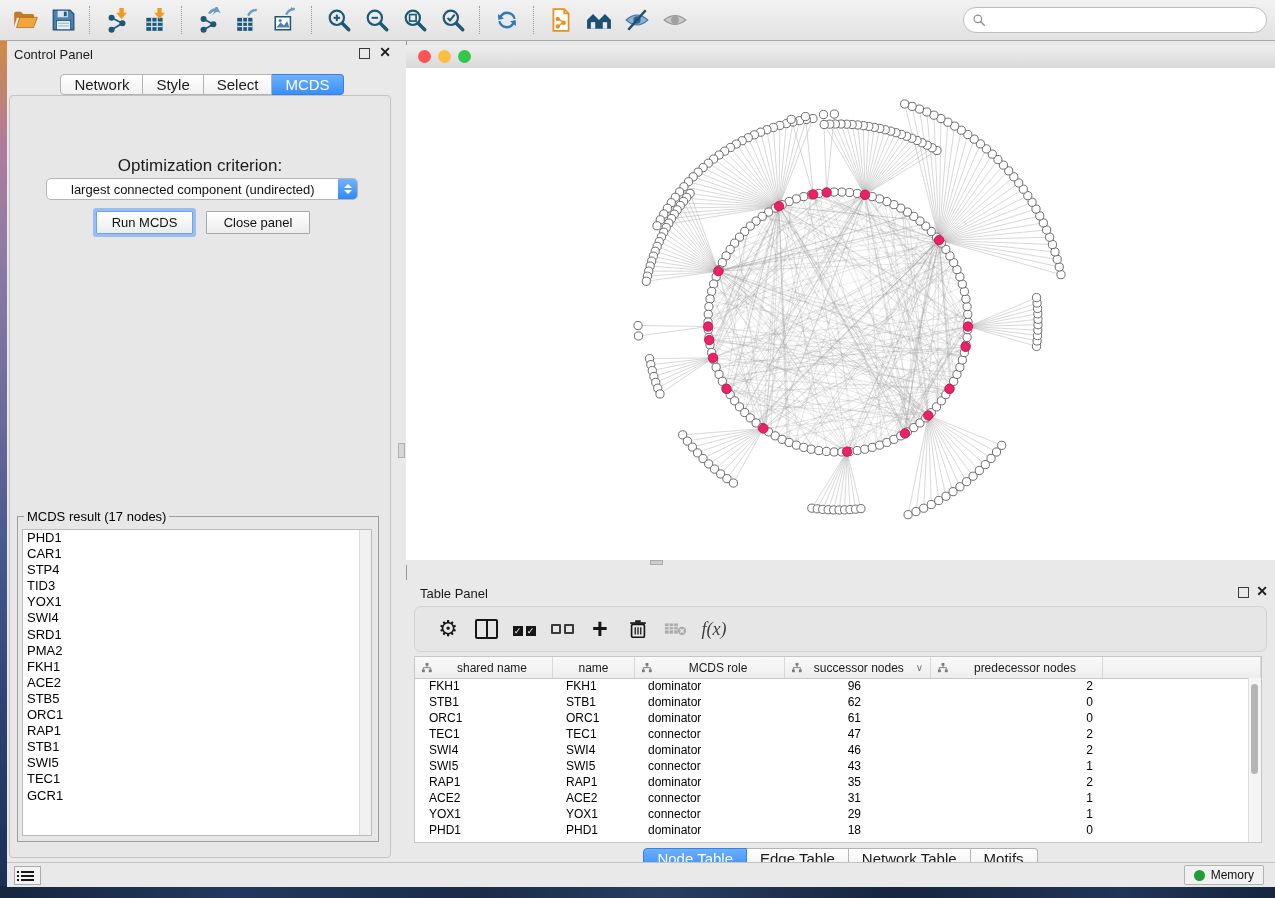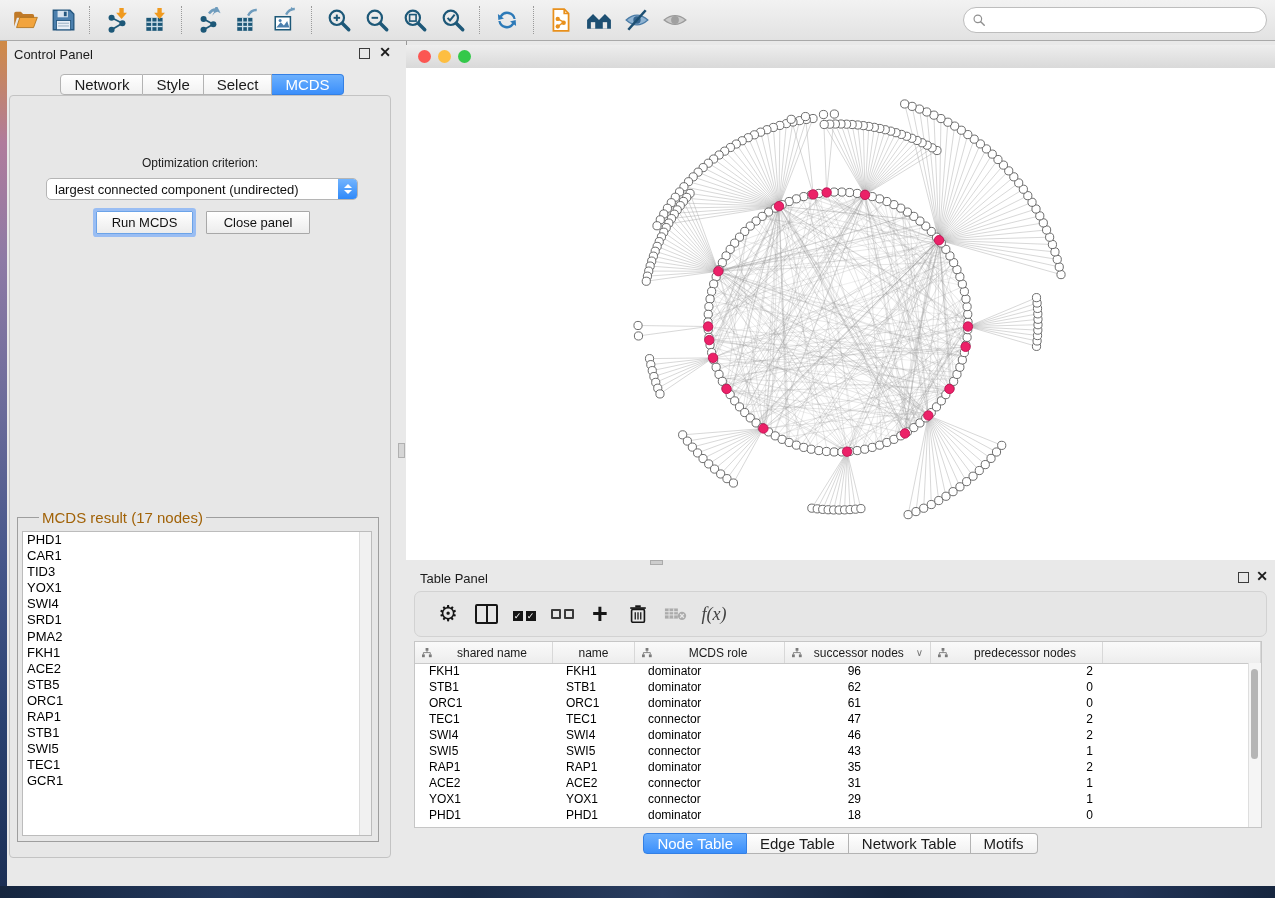--- a/index.html
+++ b/index.html
@@ -28,51 +28,51 @@
   .panel-title{position:absolute;left:7px;top:6px;font-size:13px;color:#1b1b1b;}
   .float-btn{position:absolute;top:7px;width:11px;height:11px;border:1.5px solid #3c3c3c;background:transparent;padding:0;cursor:pointer;}
   .close-btn{position:absolute;top:4px;width:14px;height:14px;border:none;background:transparent;padding:0;font-size:14px;font-weight:bold;color:#1b1b1b;line-height:14px;cursor:pointer;}
   .cp-tabs{position:absolute;left:0;top:33px;width:100%;display:flex;justify-content:center;z-index:3;}
   .seg-tab{height:21px;padding:0 13px;background:linear-gradient(#ffffff,#f1f1f1);border:1px solid #b3b3b3;border-left:none;
     font-size:15px;color:#1b1b1b;display:flex;align-items:center;cursor:pointer;font-family:"Liberation Sans",sans-serif;}
   .seg-tab:first-child{border-left:1px solid #b3b3b3;border-radius:4px 0 0 4px;}
   .seg-tab:last-child{border-radius:0 4px 4px 0;}
   .seg-tab.selected{background:linear-gradient(#6cb0fd,#3b8ffb);border-color:#3480e4;color:#fff;}
   .cp-inner{position:absolute;left:2px;top:54px;right:6px;bottom:4px;background:#e7e7e7;border:1px solid #c3c3c3;border-radius:4px;}
-  .opt-label{position:absolute;left:0;top:60px;width:100%;text-align:center;font-size:12px;color:#1b1b1b;}
+  .opt-label{position:absolute;left:0;top:60px;width:100%;text-align:center;font-size:17px;color:#1b1b1b;}
   .combo{position:absolute;left:36px;top:82px;width:312px;height:22px;background:#fff;border:1px solid #b5b5b5;border-radius:5px;display:flex;align-items:center;cursor:pointer;box-sizing:border-box;}
-  .combo-text{flex:1;font-size:13px;color:#111;padding-left:8px;white-space:nowrap;overflow:hidden;}
+  .combo-text{flex:1;font-size:13px;color:#111;padding-left:24px;white-space:nowrap;overflow:hidden;}
   .combo-step{width:19px;height:20px;border-radius:0 4px 4px 0;background:linear-gradient(#72b4fe,#2f89f9);display:flex;flex-direction:column;align-items:center;justify-content:center;gap:2px;}
   .chev{width:0;height:0;border-left:4px solid transparent;border-right:4px solid transparent;}
   .chev.up{border-bottom:4px solid #fff;}
   .chev.down{border-top:4px solid #fff;}
   .cp-btn{position:absolute;top:115px;height:23px;background:linear-gradient(#ffffff,#ececec);border:1px solid #a8a8a8;border-radius:1px;font-size:13px;color:#111;cursor:pointer;font-family:"Liberation Sans",sans-serif;}
   .cp-btn.run{left:86px;width:97px;box-shadow:0 0 0 3px rgba(90,155,253,.55);border-color:#6ba3e8;}
   .cp-btn.closep{left:196px;width:104px;}
   fieldset.result{position:absolute;left:7px;top:413px;right:11px;bottom:15px;border:1px solid #9e9e9e;margin:0;padding:0;}
-  fieldset.result legend{font-size:15px;color:#a16207;margin-left:21px;padding:0 3px;}
+  fieldset.result legend{font-size:13px;color:#000000;margin-left:6px;padding:0 3px;}
   .result-list{position:absolute;left:4px;top:5px;right:6px;bottom:5px;background:#fff;border:1px solid #bcbcbc;overflow:hidden;}
   .result-item{font-size:13px;line-height:16.1px;padding-left:4px;color:#000;}
   .result-scroll{position:absolute;right:0;top:0;bottom:0;width:11px;background:#f1f1f1;border-left:1px solid #dcdcdc;}
 
   
   .v-divider{position:absolute;left:397px;top:41px;width:9px;height:821px;background:#e9e9e9;border-right:1px solid #979797;}
   .v-handle{position:absolute;left:1px;top:402px;width:7px;height:15px;background:#d6d6d6;border:1px solid #b0b0b0;box-sizing:border-box;}
 
   
   .network-panel{position:absolute;left:406px;top:45px;width:869px;height:520px;}
   .net-titlebar{position:absolute;left:0;top:0;right:0;height:23px;background:linear-gradient(#eeeeee,#d9d9d9);border-bottom:1px solid #b2b2b2;}
   .tl{position:absolute;top:5px;width:13px;height:13px;border-radius:50%;}
   .net-title{position:absolute;left:0;top:4px;width:100%;text-align:center;font-size:13px;color:#2b2b2b;}
   .net-canvas{position:absolute;left:0;top:23px;right:0;bottom:5px;background:#fff;}
   .net-bottom{position:absolute;left:0;bottom:0;right:0;height:5px;background:#e9e9e9;}
   .h-handle{position:absolute;left:244px;top:0;width:13px;height:5px;background:#cdcdcd;border:1px solid #ababab;box-sizing:border-box;}
 
   
-  .table-panel{position:absolute;left:406px;top:565px;width:869px;height:297px;background:#e9e9e9;}
+  .table-panel{position:absolute;left:406px;top:580px;width:869px;height:297px;background:#e9e9e9;}
   .tp-toolbar{position:absolute;left:8px;right:8px;top:26px;height:46px;background:#e6e6e6;border:1px solid #d2d2d2;border-radius:7px;display:flex;align-items:center;box-sizing:border-box;padding-left:14px;}
   .tp-btn{width:38px;height:36px;border:none;background:transparent;display:flex;align-items:center;justify-content:center;cursor:pointer;padding:0;color:#161616;}
   .tp-btn.disabled{color:#404040;cursor:default;}
   .gear-glyph{font-size:22px;line-height:22px;}
   .cols-glyph{width:19px;height:16px;border:2px solid #161616;border-radius:2px;position:relative;}
   .cols-glyph:before{content:"";position:absolute;left:50%;top:0;bottom:0;width:2px;background:#161616;}
   .cb{width:10px;height:10px;display:inline-block;margin:0 1.5px;box-sizing:border-box;}
   .cb.on{background:#161616;color:#fff;font-size:9px;line-height:10px;text-align:center;}
   .cb.off{border:2px solid #3a3a3a;border-radius:1px;}
   .plus-glyph{font-size:27px;font-weight:bold;line-height:24px;}
@@ -285,20 +285,21 @@
           </span>
       </div>
       <button class="cp-btn run">Run MCDS</button>
       <button class="cp-btn closep">Close panel</button>
       <fieldset class="result">
         <legend>MCDS result (17 nodes)</legend>
         <div class="result-list" id="result-list">
           <div class="result-scroll"></div>
         <div class="result-item">PHD1</div>
             <div class="result-item">CAR1</div>
+            <div class="result-item">STP4</div>
             <div class="result-item">TID3</div>
             <div class="result-item">YOX1</div>
             <div class="result-item">SWI4</div>
             <div class="result-item">SRD1</div>
             <div class="result-item">PMA2</div>
             <div class="result-item">FKH1</div>
             <div class="result-item">ACE2</div>
             <div class="result-item">STB5</div>
             <div class="result-item">ORC1</div>
             <div class="result-item">RAP1</div>
@@ -1228,14 +1229,27 @@
     </div>
 
     <div class="tp-tabs" id="tp-tabs">
         <button class="seg-tab selected">Node Table</button>
         <button class="seg-tab">Edge Table</button>
         <button class="seg-tab">Network Table</button>
         <button class="seg-tab">Motifs</button>
       </div>
   </div>
 
+  <div class="status-bar">
+    <button class="menu-btn">
+        <span class="menu-glyph">
+          <i></i>
+          <i></i>
+          <i></i>
+        </span>
+      </button>
+    <button class="memory-btn">
+      <span class="memory-dot"></span>
+      <span>Memory</span>
+    </button>
+  </div>
 
 </div>
 
 </body></html>

